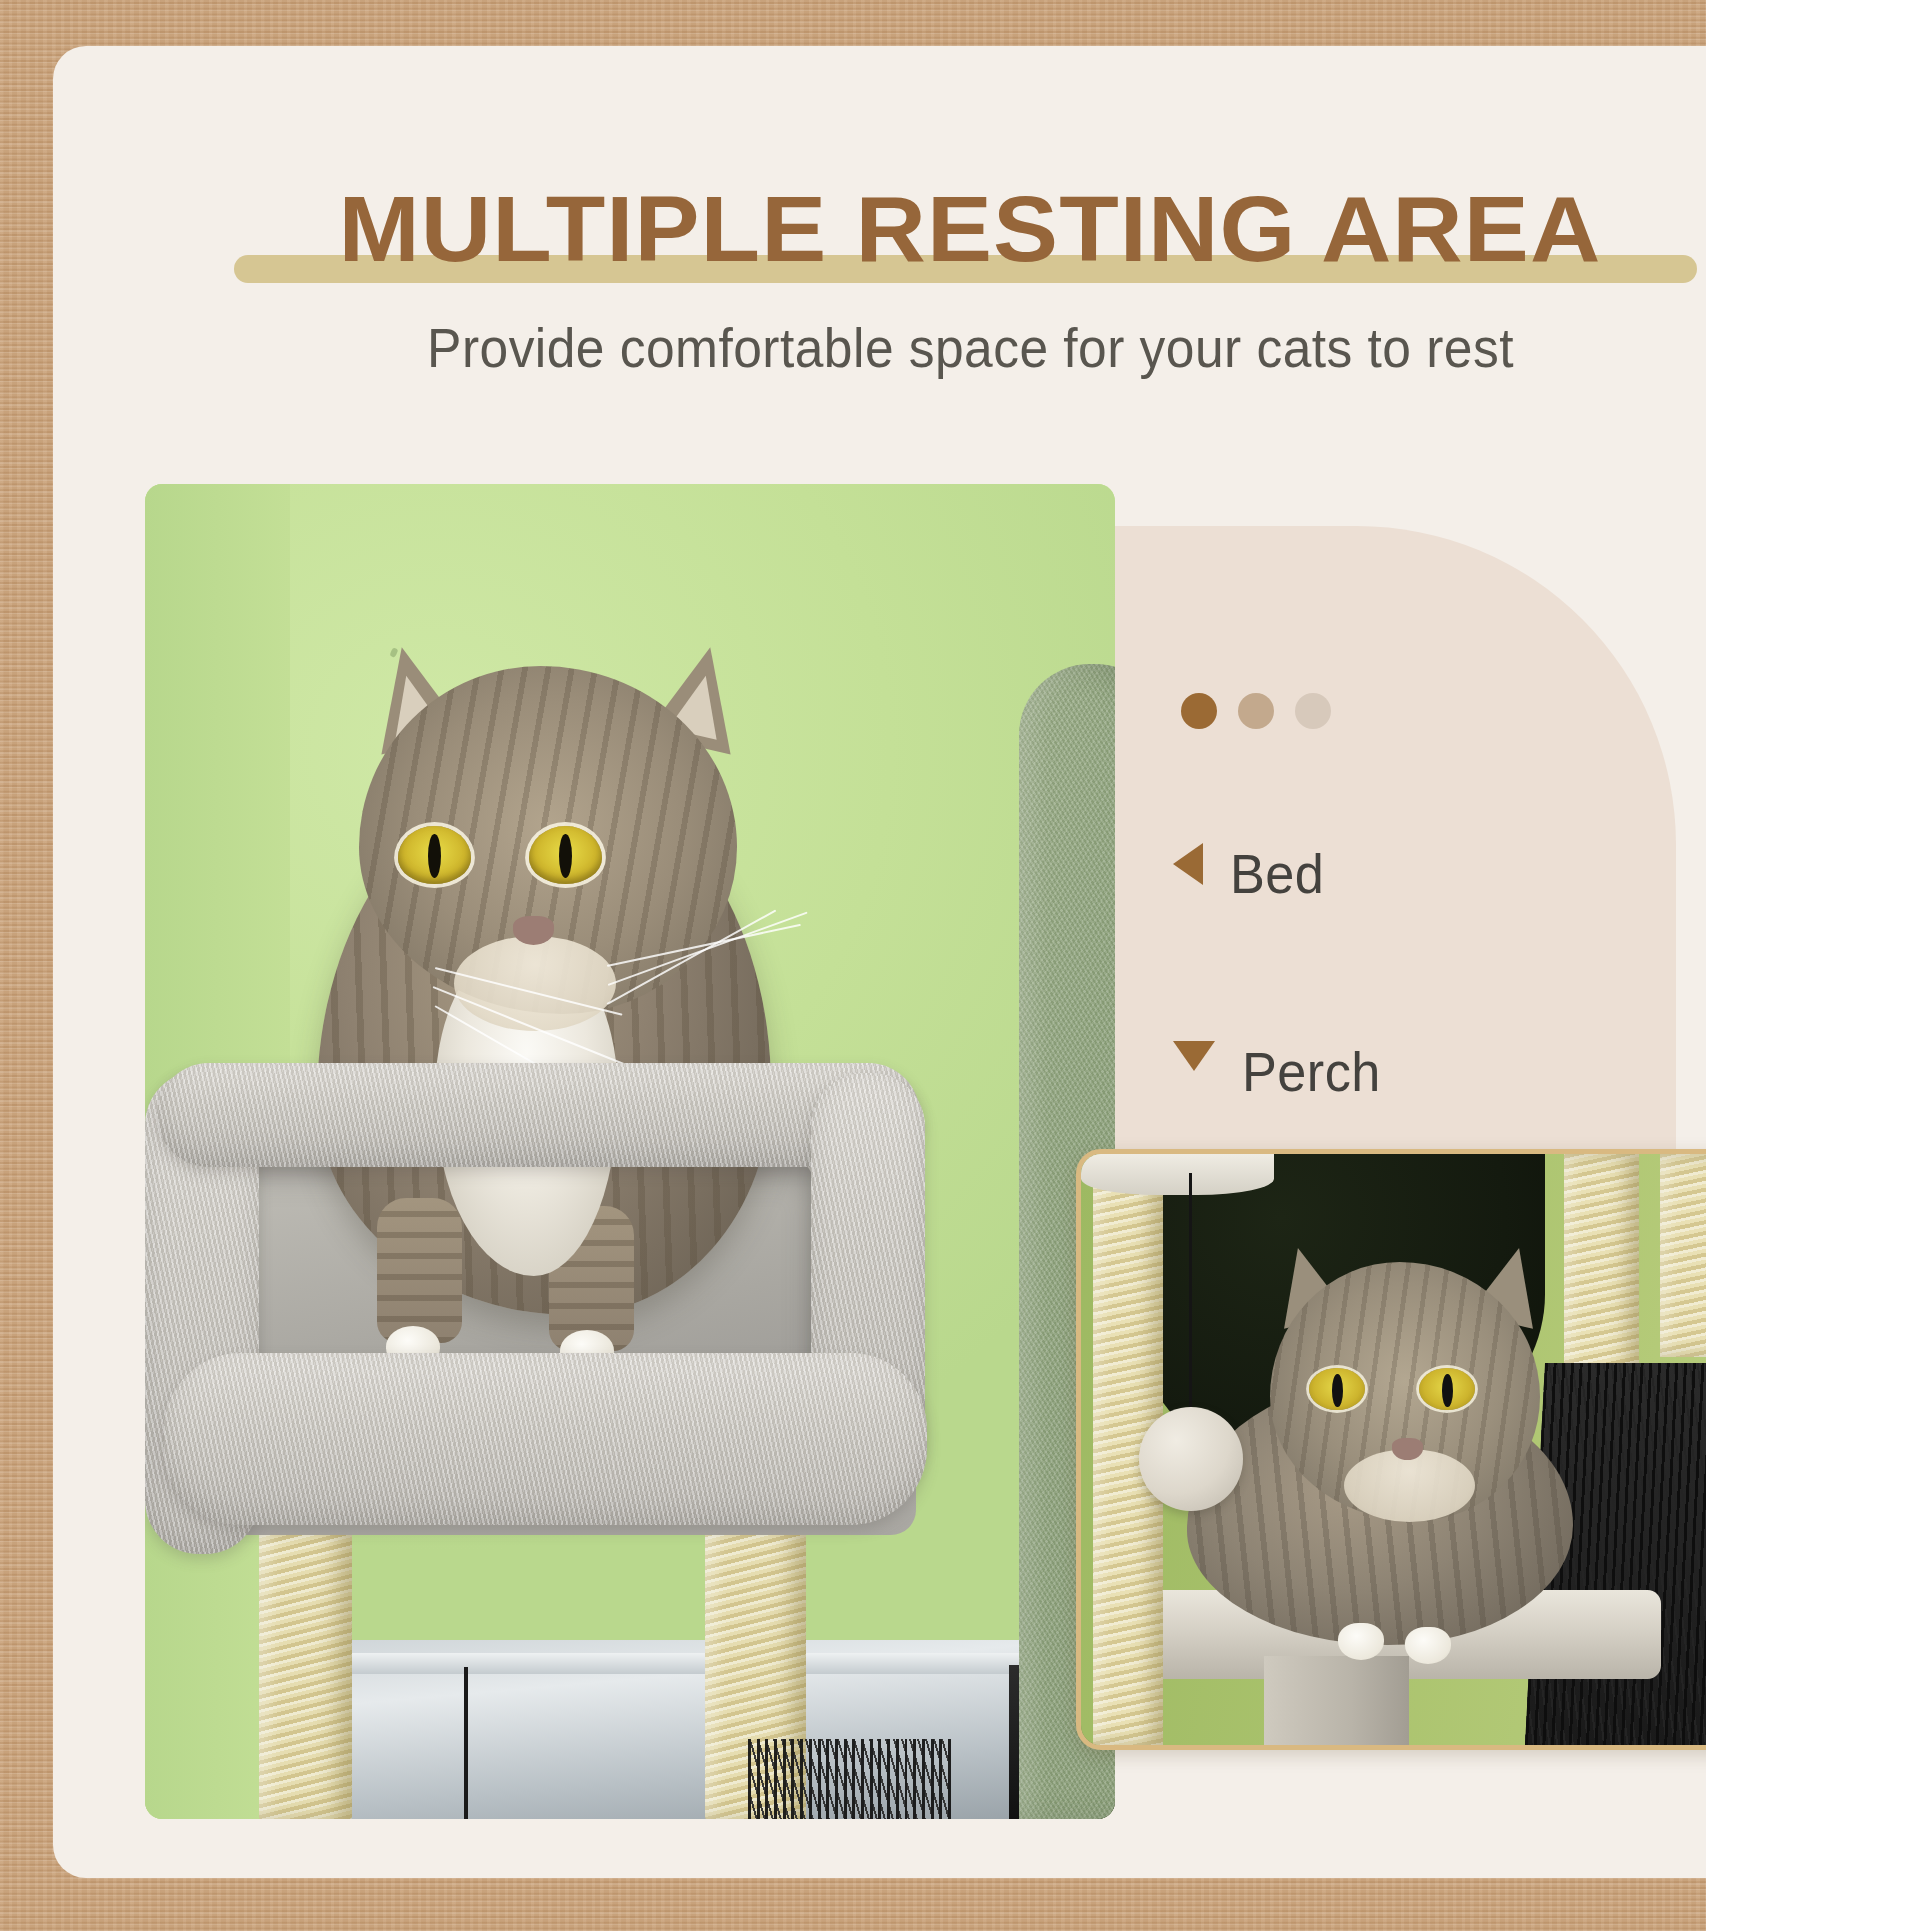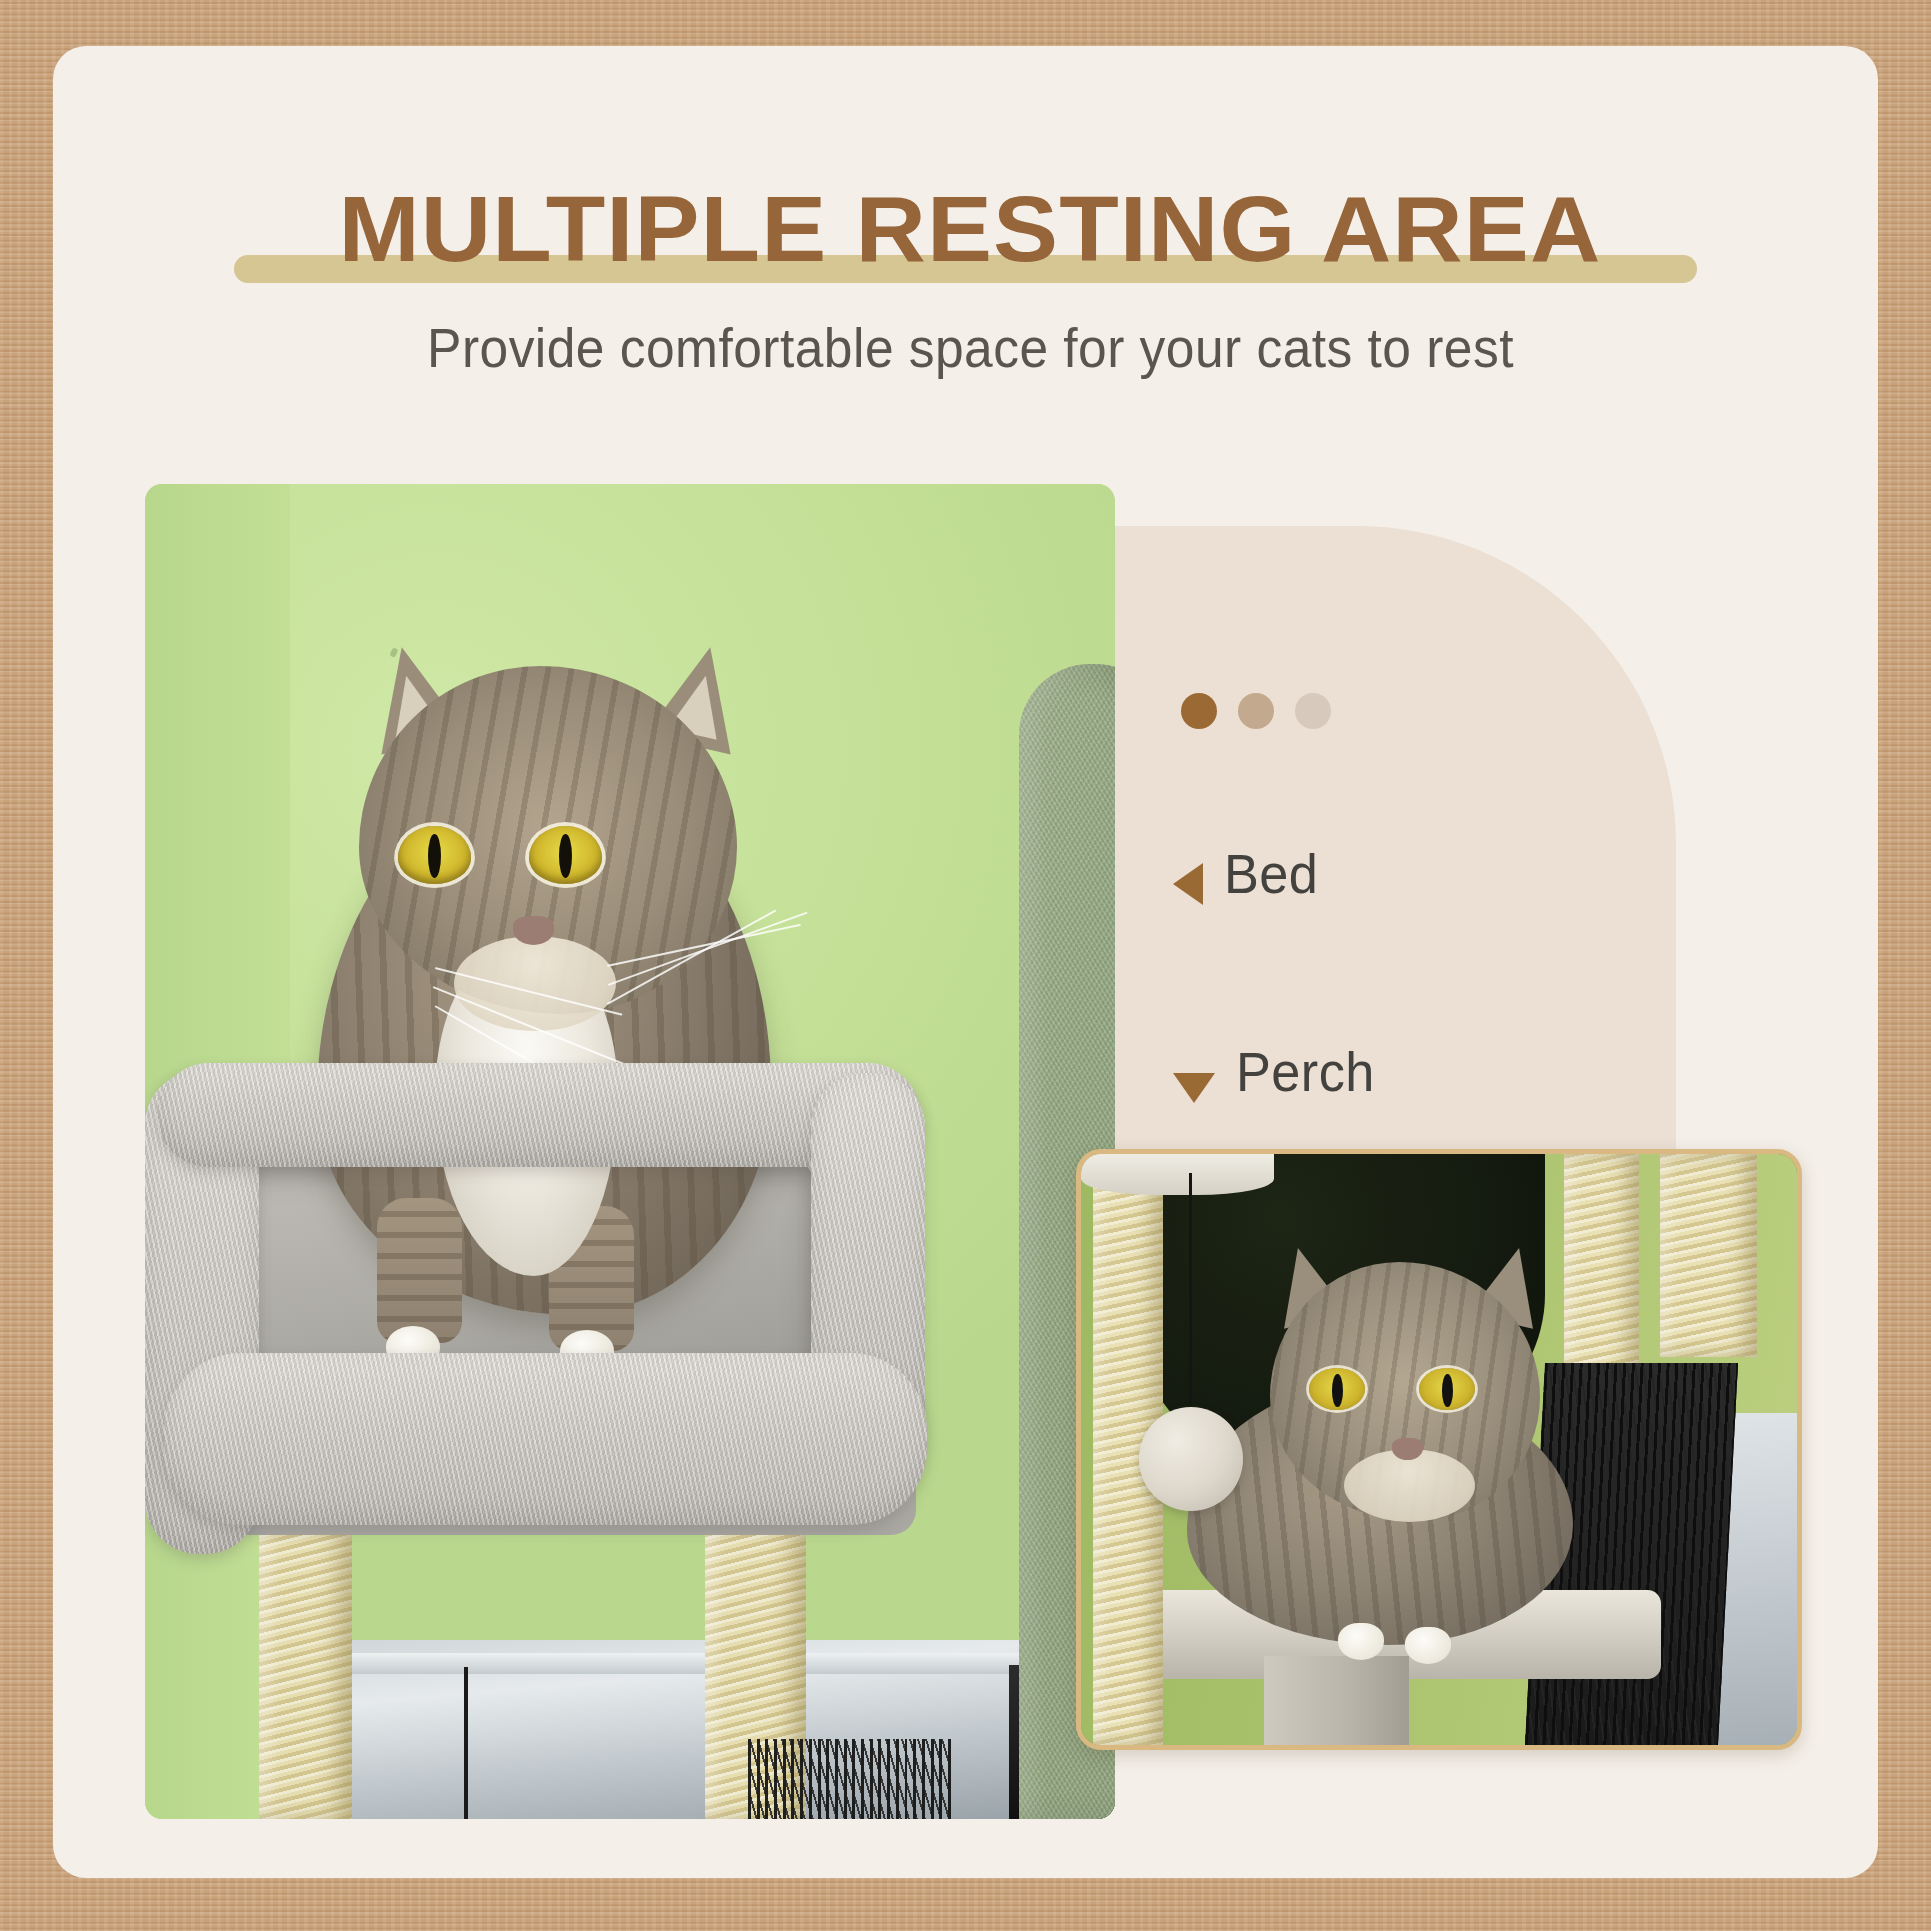--- a/index.html
+++ b/index.html
@@ -10,21 +10,21 @@
   body {
     width: 1931px;
     height: 1931px;
     font-family: "Liberation Sans", sans-serif;
     overflow: hidden;
   }
 
   
   #poster {
     position: relative;
-    width: 1931px;
+    width: 1706px;
     height: 1931px;
     background-color: #c9a178;
     overflow: hidden;
   }
   #poster::before {
     content: "";
     position: absolute;
     inset: 0;
     background-image:
       repeating-linear-gradient(0deg,
@@ -127,22 +127,22 @@
     border-radius: 50%;
   }
   .dot.d0 { background: #9b6a34; }
   .dot.d1 { background: #c3a98d; }
   .dot.d2 { background: #d7c9bb; }
 
   
   .callout {
     position: absolute;
     display: flex;
-    align-items: flex-end;
-    gap: 21px;
+    align-items: flex-start;
+    gap: 27px;
   }
   #callout-bed   { left: 154px; top: 317px; }
   #callout-perch { left: 154px; top: 499px; margin-top: 16px; }
   .tri-left {
     width: 0; height: 0;
     border-top: 21px solid transparent;
     border-bottom: 21px solid transparent;
     border-right: 30px solid #9a6a35;
   }
   .tri-down {

